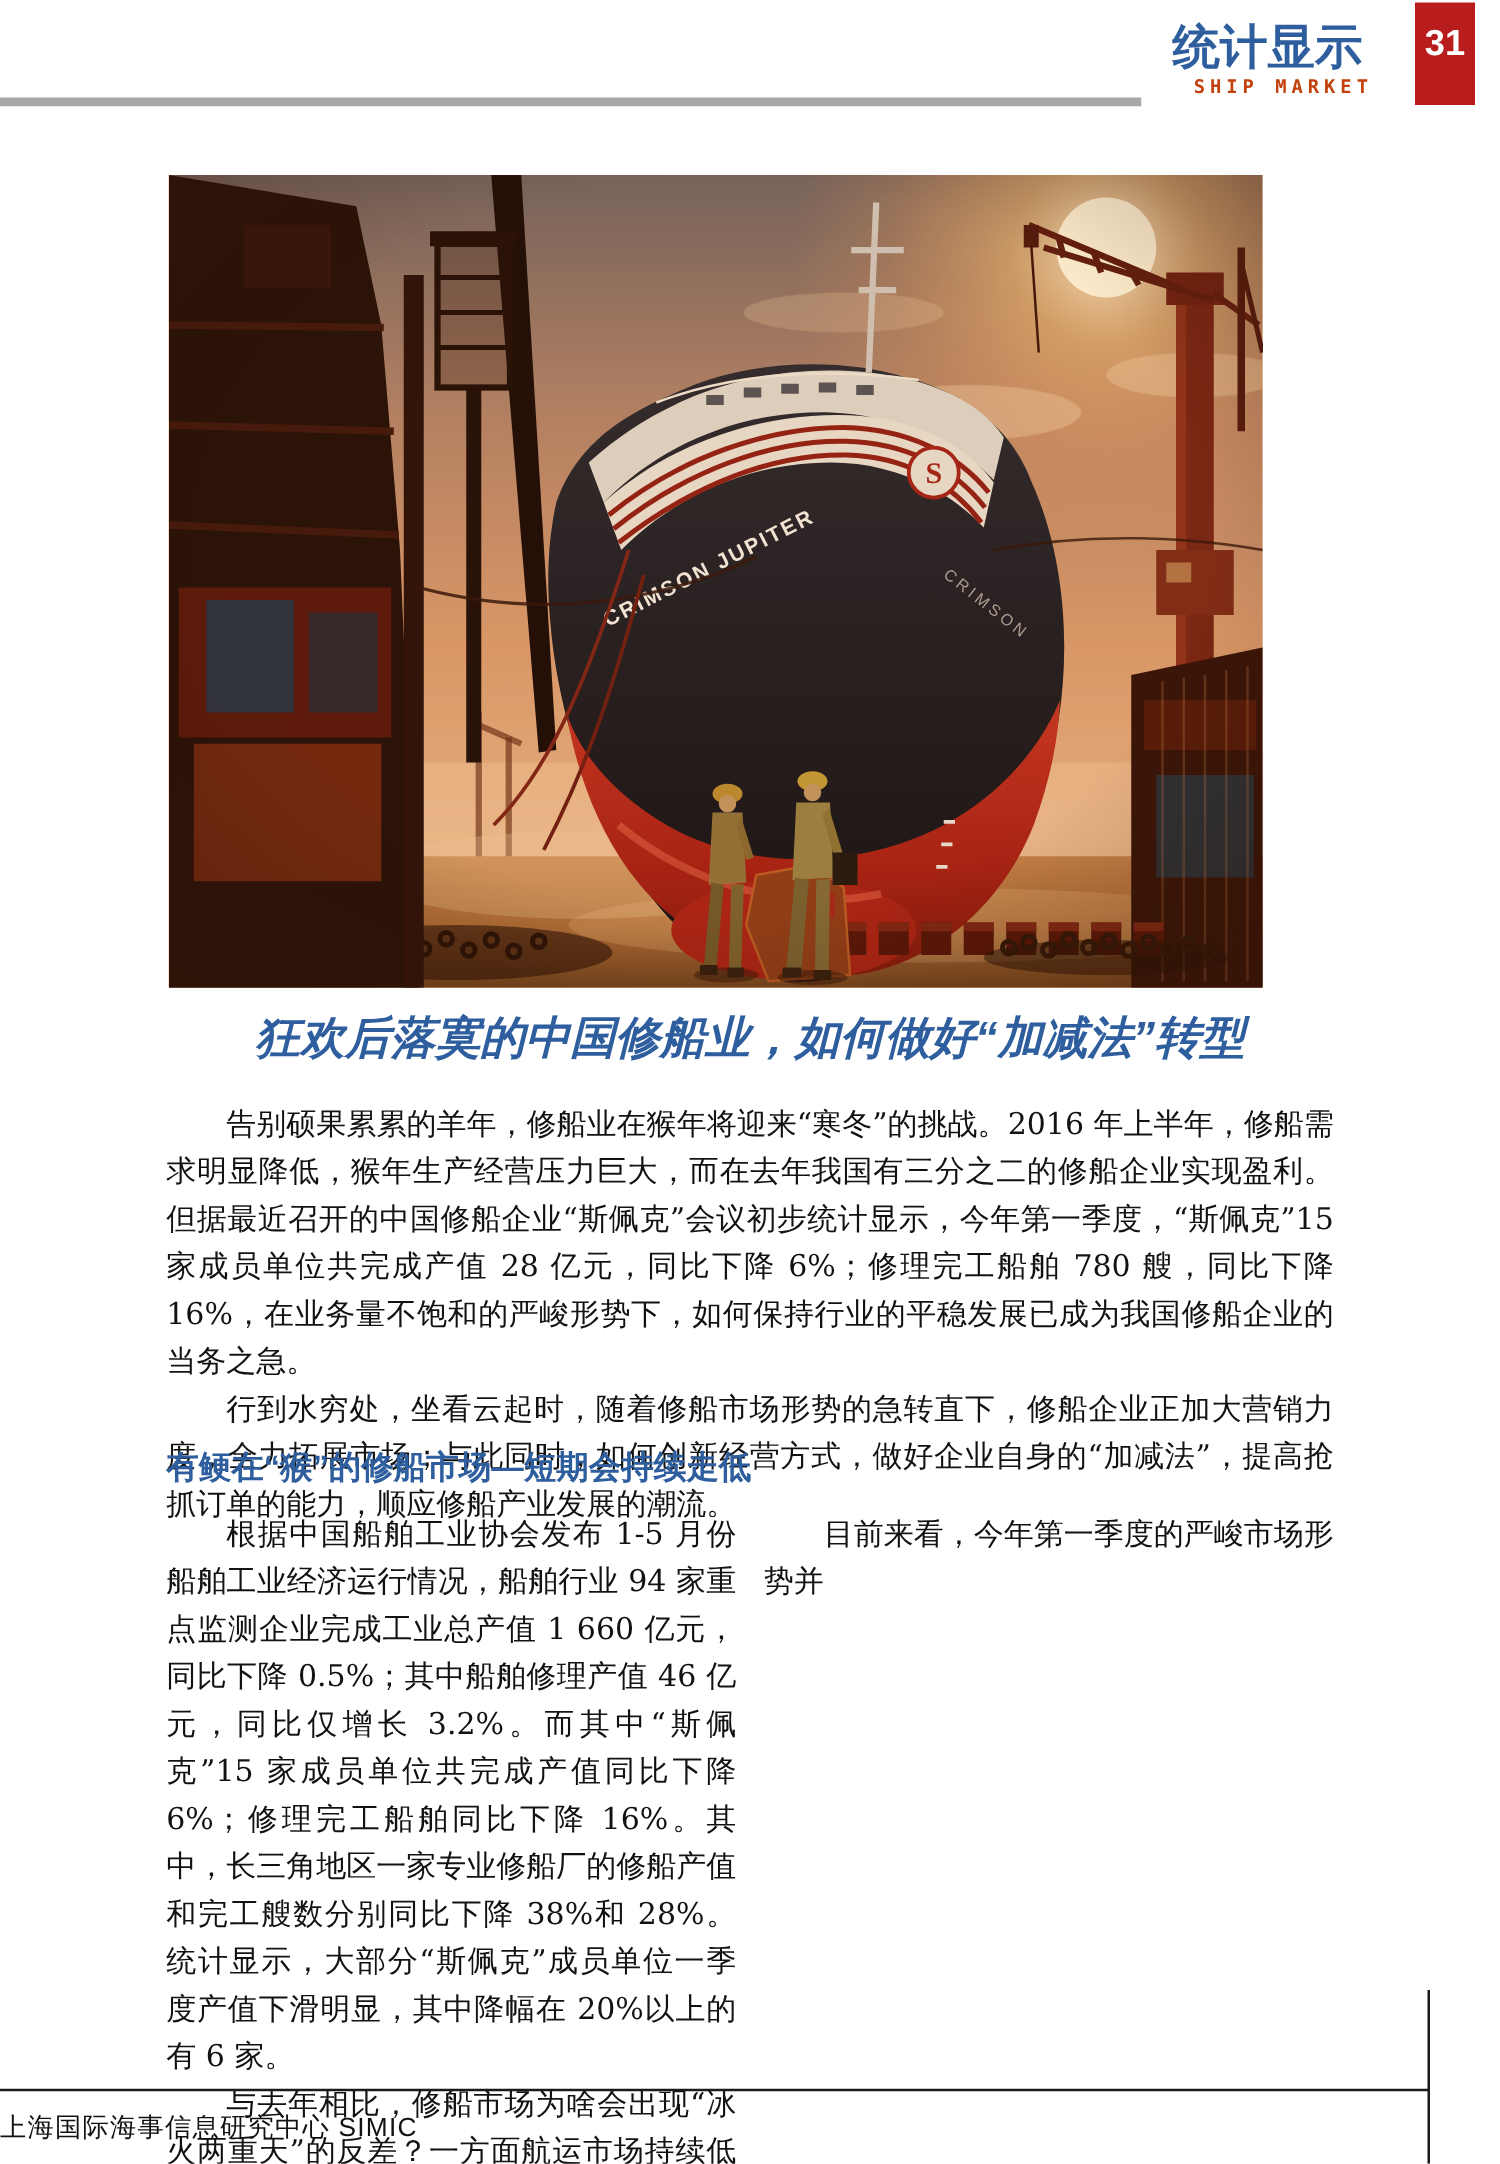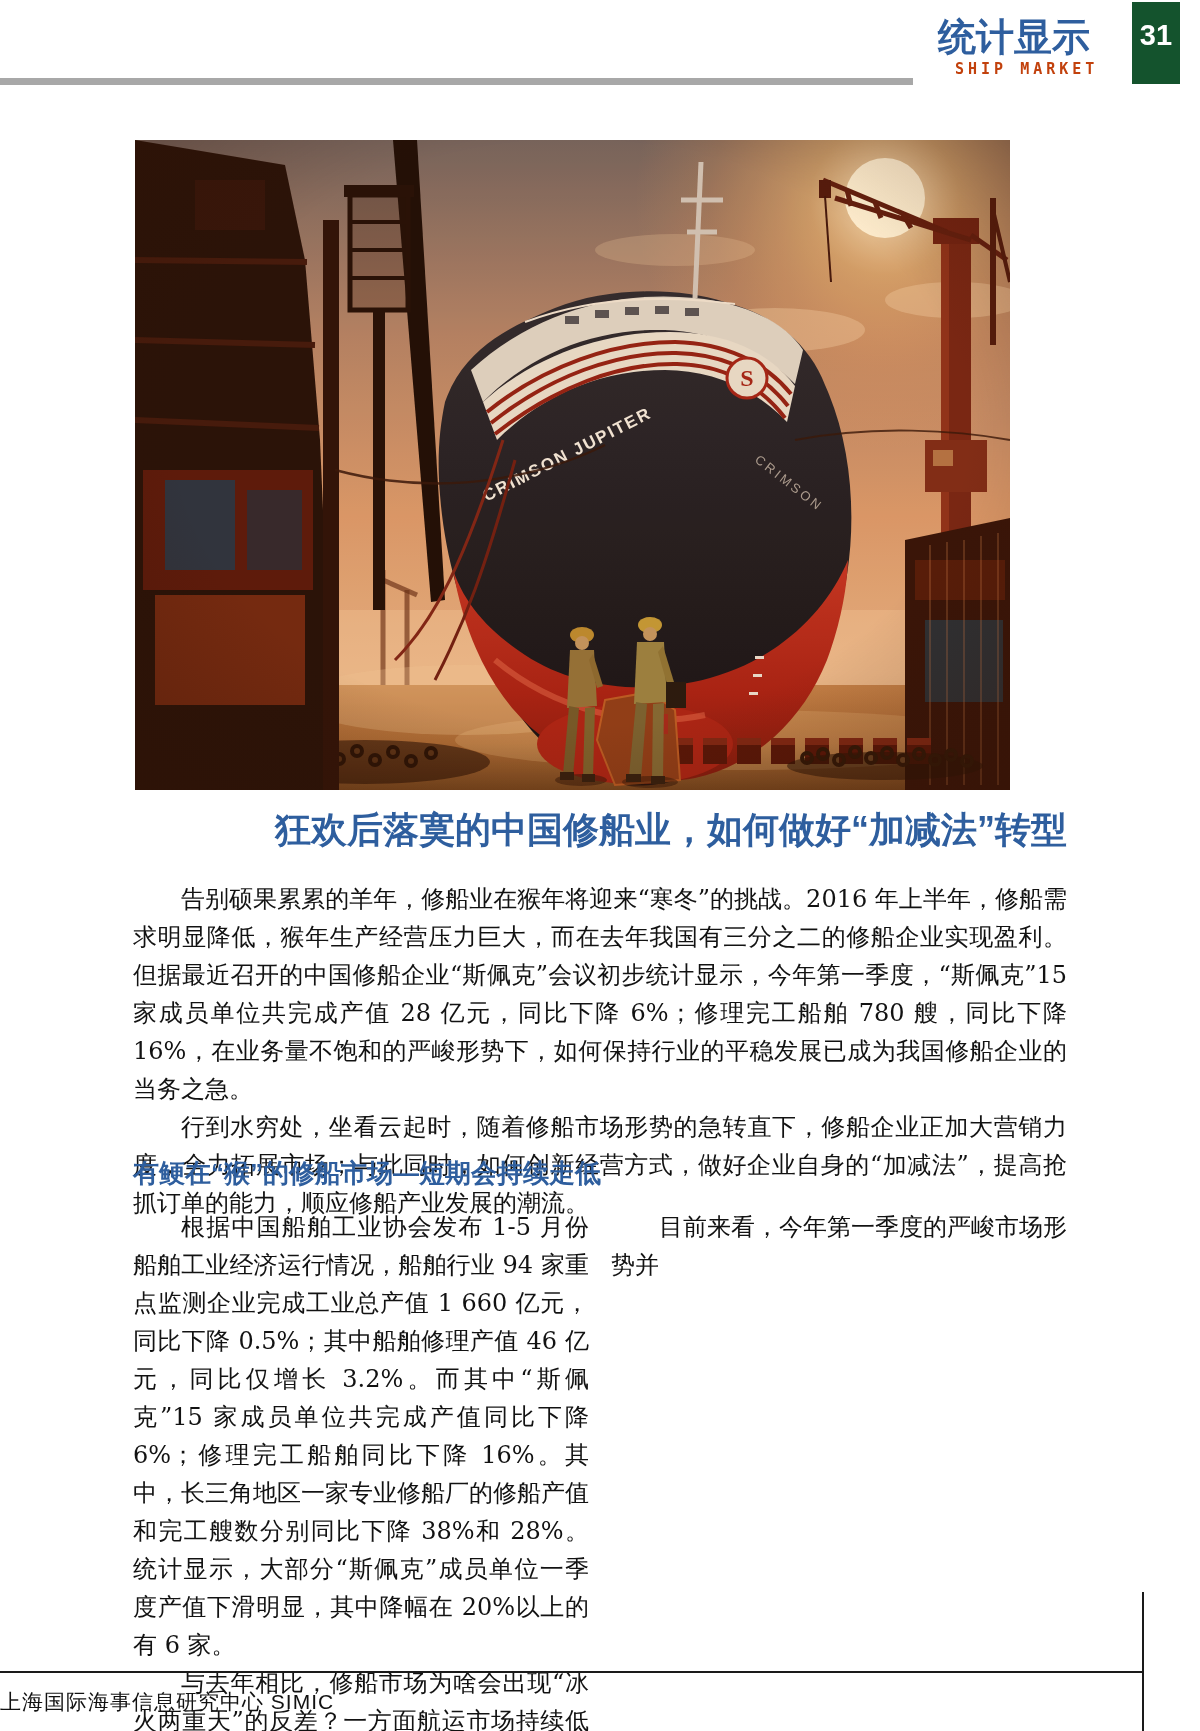--- a/index.html
+++ b/index.html
@@ -14,33 +14,34 @@
     font-family:"Liberation Sans",sans-serif;font-size:38px;font-weight:bold;
     color:#2e5e9e;white-space:nowrap;letter-spacing:0px;
   }
   .header-sub{
     position:absolute;left:955px;top:60px;
     font-family:"DejaVu Sans Mono","Liberation Mono",monospace;
     font-size:15px;font-weight:bold;letter-spacing:4px;color:#c2410c;white-space:nowrap;
   }
   .page-badge{
     position:absolute;left:1132px;top:2px;width:48px;height:82px;
-    background:#14532d;color:#ffffff;text-align:center;
+    background:#b91c1c;color:#ffffff;text-align:center;
     font-family:"Liberation Sans",sans-serif;font-size:29px;font-weight:bold;
     padding-top:17px;box-sizing:border-box;
   }
   .photo-frame{
     position:absolute;left:135px;top:140px;width:875px;height:650px;overflow:hidden;
     background:#c78a5a;
   }
   .photo-frame svg{display:block;}
   .article-title{
-    position:absolute;left:133px;top:806px;width:934px;text-align:right;
+    position:absolute;left:133px;top:806px;width:934px;text-align:center;
     font-family:"Liberation Sans",sans-serif;font-size:36px;font-weight:bold;color:#2e5e9e;
     white-space:nowrap;
+    font-style:italic;
   }
   .intro{
     position:absolute;left:133px;top:880px;width:934px;
     font-size:24px;line-height:38px;text-align:justify;color:#121212;
   }
   .intro p{margin:0;text-indent:2em;}
   .subheading{
     position:absolute;left:133px;top:1156px;width:934px;
     font-family:"Liberation Sans",sans-serif;font-size:26px;font-weight:bold;color:#2e5e9e;
   }

